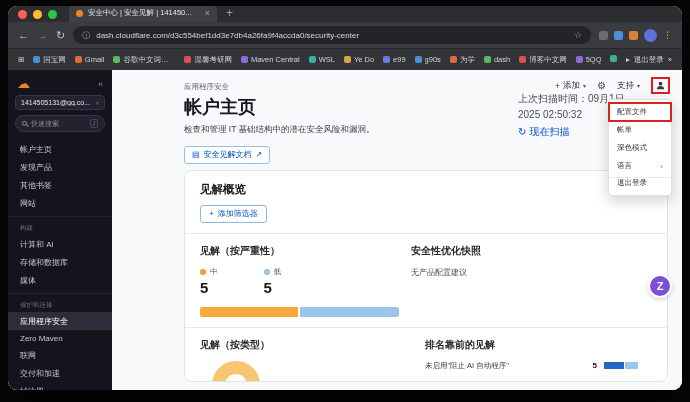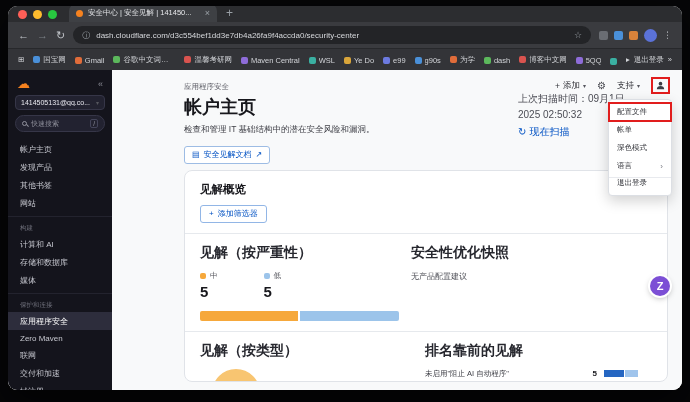--- a/index.html
+++ b/index.html
@@ -28,21 +28,21 @@
   .urlbox{flex:1;height:18px;background:#232427;border-radius:9px;display:flex;align-items:center;
     gap:6px;padding:0 9px;color:#d6d8dc;font-size:8px;min-width:0}
   .urlbox .info{font-size:8px;color:#9aa0a6}
   .urlbox .url{flex:1;white-space:nowrap;overflow:hidden}
   .urlbox .star{color:#9aa0a6;font-size:9px}
   .exts{display:flex;align-items:center;gap:6px;color:#c3c6cb;font-size:9px}
   .ext-sq{width:9px;height:9px;border-radius:2px;background:#6a6d73;display:inline-block}
   .avatar{width:13px;height:13px;border-radius:50%;background:#5b72d8;display:inline-block}
   .bmbar{height:22px;background:#333438;border-top:1px solid #27282b;display:flex;align-items:center;
     gap:9px;padding:0 10px;color:#d2d4d8;font-size:7.5px;flex:none}
-  .bm-list{display:flex;gap:9px;overflow:hidden;flex:1;min-width:0;align-items:flex-end}
+  .bm-list{display:flex;gap:9px;overflow:hidden;flex:1;min-width:0;align-items:flex-start}
   .bm{display:flex;align-items:center;gap:3px;flex:none}
   .bm .dot{width:7px;height:7px;border-radius:2px;display:inline-block}
   .bm em{font-style:normal;white-space:nowrap;max-width:52px;overflow:hidden;text-overflow:ellipsis;display:block}
   .bm-right{margin-left:auto;display:flex;gap:4px;align-items:center;flex:none}
   
   .page{flex:1;display:flex;min-height:0;background:#f8f9fa;position:relative}
   .sidebar{width:104px;background:#14141c;flex:none;display:flex;flex-direction:column;font-size:8px;color:#c6c7cf}
   .sb-head{display:flex;align-items:center;justify-content:space-between;padding:7px 9px 4px}
   .cloud{color:#f6821f;font-size:13px;line-height:1}
   .collapse{color:#8a8b94;font-size:9px}
@@ -80,21 +80,21 @@
   .docbtn{display:inline-flex;align-items:center;gap:4px;border:1px solid #9dbce4;color:#0051c3;border-radius:3px;
     padding:2.5px 7px;font-size:8px;background:#fff;cursor:pointer}
   .scanmeta{flex:none;width:150px;padding-top:9px;font-size:10px;color:#4c4d55;line-height:1.6}
   .scan-link{color:#0051c3;display:inline-flex;gap:3px;align-items:center;margin-top:1px;cursor:pointer}
   .card{flex:1;background:#fff;border:1px solid #e0e3e8;border-radius:8px;margin-top:6px;padding:11px 15px;min-height:0;overflow:hidden}
   .card-title{font-size:11.5px;font-weight:bold;color:#17171c}
   .filterbtn{display:inline-flex;align-items:center;gap:4px;border:1px solid #92b6e6;color:#0051c3;border-radius:3px;
     padding:2.5px 8px;font-size:8px;background:#fff;margin-top:8px;cursor:pointer}
   .divider{border:0;border-top:1px solid #e6e9ed;margin:10px -15px}
   .grid{display:grid;grid-template-columns:44% 56%}
-  .sec-title{font-size:14px;font-weight:bold;color:#26272e;margin-bottom:9px}
+  .sec-title{font-size:10px;font-weight:bold;color:#26272e;margin-bottom:9px}
   .stats{display:flex;gap:46px;margin-bottom:11px}
   .stat .lab{display:flex;align-items:center;gap:4px;font-size:7.5px;color:#4c4d55}
   .stat .dot{width:6px;height:6px;border-radius:2px;display:inline-block}
   .stat .val{font-size:15px;font-weight:bold;color:#17171c;margin-top:2px}
   .sevbar{display:flex;height:10px;border-radius:2px;overflow:hidden;gap:2px;width:100%}
   .sevbar span{height:100%;display:block}
   .col-r{padding-left:12px}
   .empty{font-size:8px;color:#4c4d55;margin-top:5px}
   .typewrap{display:flex;align-items:center;gap:24px;margin-top:4px}
   .donut{width:48px;height:48px;border-radius:50%;border:13px solid #f8c571;margin-left:12px;flex:none}

